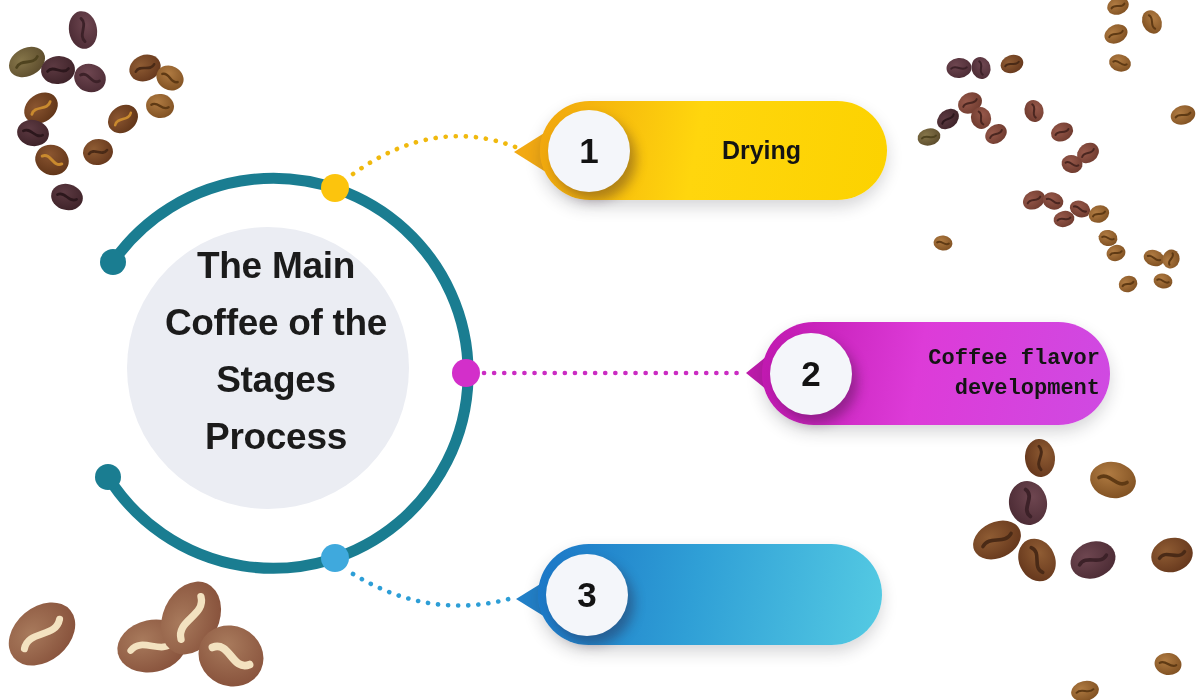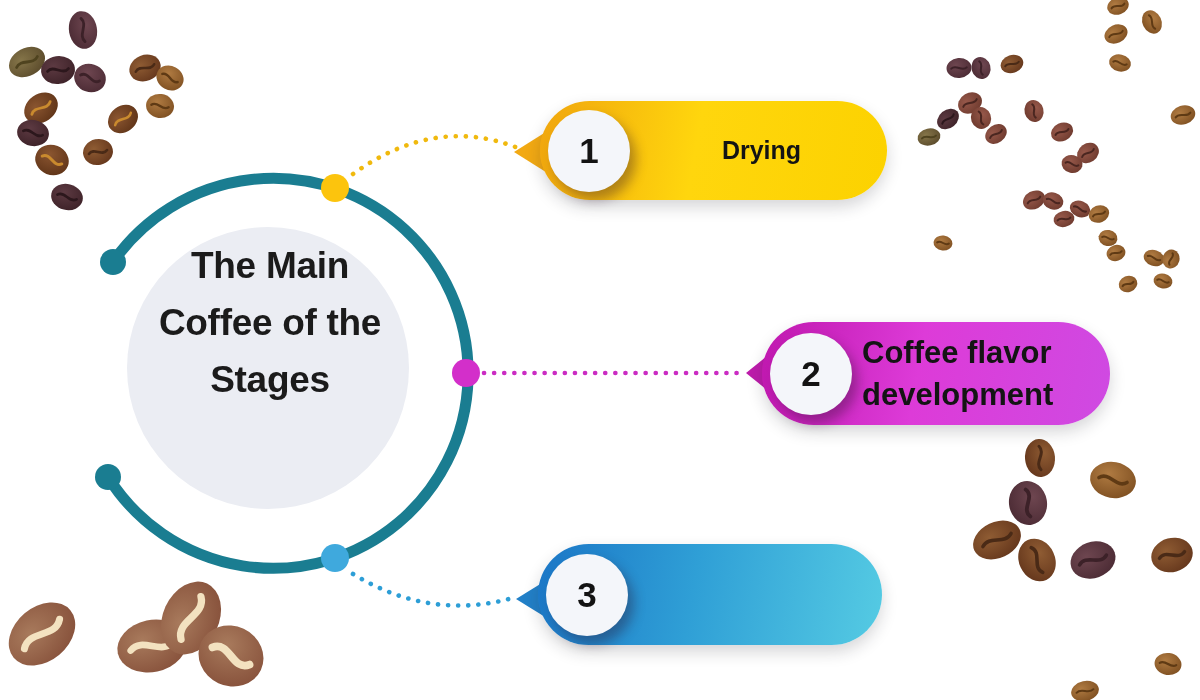--- a/index.html
+++ b/index.html
@@ -7,21 +7,21 @@
     position:relative;width:1200px;height:700px;background:#ffffff;
     overflow:hidden;font-family:"Liberation Sans","DejaVu Sans",sans-serif;
   }
   svg.layer{position:absolute;left:0;top:0;}
   
   .center-circle{
     position:absolute;left:127px;top:227px;width:282px;height:282px;
     border-radius:50%;
   }
   .title-block{
-    position:absolute;left:118px;top:237px;width:304px;
+    position:absolute;left:124px;top:237px;width:304px;
     text-align:center;font-weight:700;font-size:37px;line-height:57px;
     letter-spacing:-0.3px;
   }
   
   .pill{
     position:absolute;border-radius:54px;display:flex;align-items:center;
     box-shadow:0 7px 16px rgba(30,30,40,0.18);
   }
   .pill-1{left:540px;top:101px;width:347px;height:99px;}
   .pill-2{left:762px;top:322px;width:348px;height:103px;}
@@ -30,21 +30,21 @@
     position:absolute;left:8px;top:50%;transform:translateY(-50%);
     width:82px;height:82px;border-radius:50%;
     display:flex;align-items:center;justify-content:center;
     font-weight:700;font-size:35px;color:#131313;
     box-shadow:6px 8px 12px rgba(40,15,40,0.35);
   }
   .pill-label{
     flex:1;padding-left:96px;text-align:center;
     font-weight:700;font-size:25px;color:#141414;line-height:1.34;
   }
-  .pill-2 .pill-label{padding-left:100px;padding-right:10px;font-size:31px;text-align:left;}
+  .pill-2 .pill-label{padding-left:100px;padding-right:10px;font-size:22px;text-align:right;font-family:Liberation Mono, monospace;}
 </style>
 </head>
 <body>
 
 <div class="canvas">
 
   <svg class="layer" id="decor" width="1200" height="700" viewBox="0 0 1200 700">
       <defs>
         <radialGradient id="gr-d" cx="38%" cy="35%" r="75%">
           <stop offset="0%" stop-color="#5d3a42"></stop>
@@ -312,20 +312,21 @@
       <circle cx="466" cy="373" r="14" fill="#d32fca"></circle>
       <circle cx="335" cy="558" r="14" fill="#3fa9dd"></circle>
     </svg>
 
   <div class="center-circle" style="background: rgb(235, 237, 243);"></div>
 
   <div class="title-block" style="color: rgb(27, 27, 27);">
     <div>The Main</div>
     <div>Coffee of the</div>
     <div>Stages</div>
+    <div>Process</div>
   </div>
 
   <div class="pill pill-1" style="background: linear-gradient(100deg, rgb(240, 165, 14) 0%, rgb(255, 214, 13) 45%, rgb(252, 210, 0) 100%);">
     <div class="num-circle" style="background: rgb(244, 246, 250);">1</div>
     <div class="pill-label">Drying</div>
   </div>
 
   <div class="pill pill-2" style="background: linear-gradient(100deg, rgb(191, 23, 174) 0%, rgb(221, 59, 216) 45%, rgb(207, 74, 226) 100%);">
     <div class="num-circle" style="background: rgb(244, 246, 250);">2</div>
     <div class="pill-label">Coffee flavor development</div>

